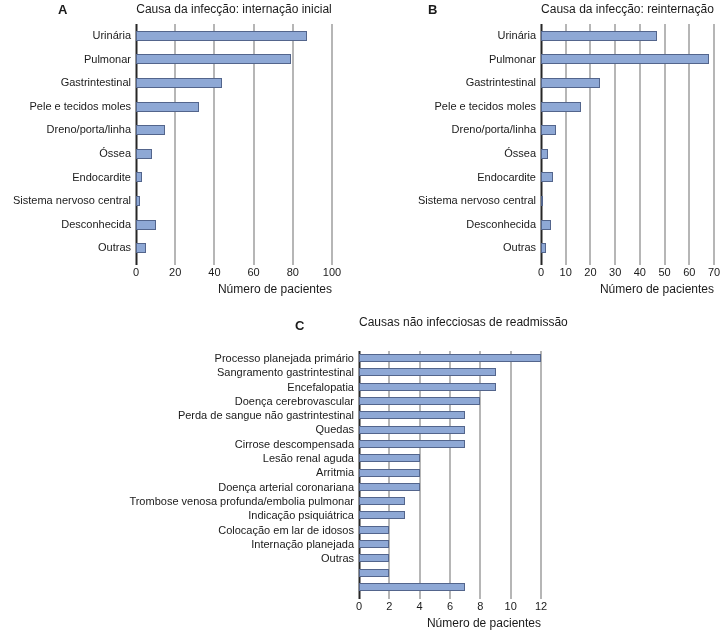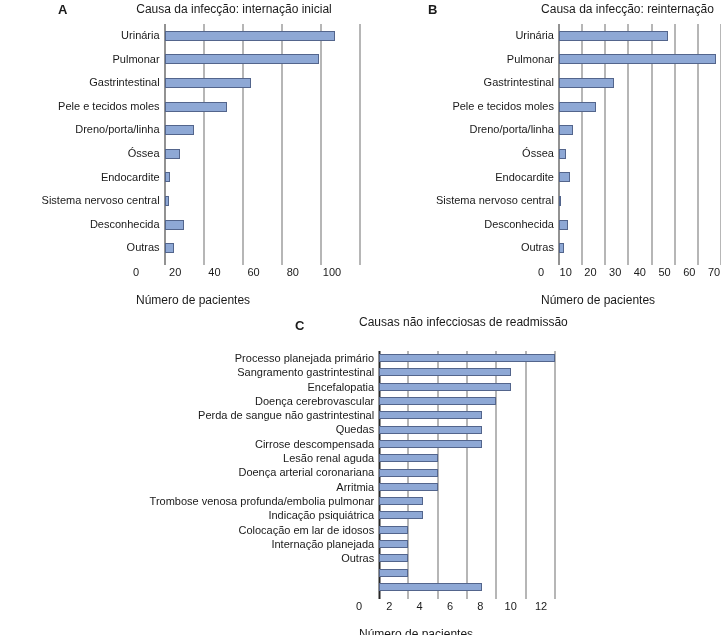--- a/index.html
+++ b/index.html
@@ -30,21 +30,21 @@
   .chart-a .panel-label { left: 58px; }
   .chart-b .panel-label { left: 68px; }
   .chart-c .panel-label { left: 200px; top: 3px; }
   .chart-title {
     margin-left: var(--label-w); width: var(--plot-w);
     text-align: center; white-space: nowrap;
     font-size: 12px; line-height: 15px; margin-top: 2px;
   }
   .chart-c .chart-title { margin-top: 5px; }
 
-  .chart-body { display: flex; margin-left: 29px; }
+  .chart-body { display: flex; }
   .labels-col { width: var(--label-w); padding-right: 5px; }
   .row-label {
     height: var(--row-h); line-height: var(--row-h);
     text-align: right; white-space: nowrap;
     font-size: 11px;
   }
   .plot-col { position: relative; width: var(--plot-w); }
   .gridlines { position: absolute; left: 0; top: 0; right: 0; bottom: 0; z-index: 1; }
   .gridline {
     position: absolute; top: 0; bottom: -5px; width: 1px;
@@ -64,22 +64,22 @@
   .axis-row {
     position: relative; margin-left: var(--label-w); width: var(--plot-w);
     height: 14px; margin-top: 6px;
   }
   .tick-label {
     position: absolute; top: 0; transform: translateX(-50%);
     font-size: 11px; line-height: 13px;
   }
   .xlabel {
     margin-left: var(--label-w); width: var(--plot-w);
-    text-align: left; white-space: nowrap;
-    font-size: 12px; line-height: 14px; margin-top: 13px;
+    text-align: right; white-space: nowrap;
+    font-size: 12px; line-height: 14px; margin-top: 2px;
   }
 </style>
 </head>
 <body style="background: rgb(255, 255, 255); color: rgb(26, 26, 26);">
 
 <figure class="chart chart-a">
   <div class="chart-header">
     <span class="panel-label">A</span>
     <div class="chart-title">Causa da infecção: internação inicial</div>
   </div>
@@ -234,22 +234,22 @@
   <div class="chart-body">
     <div class="labels-col">
         <div class="row-label">Processo planejada primário</div>
         <div class="row-label">Sangramento gastrintestinal</div>
         <div class="row-label">Encefalopatia</div>
         <div class="row-label">Doença cerebrovascular</div>
         <div class="row-label">Perda de sangue não gastrintestinal</div>
         <div class="row-label">Quedas</div>
         <div class="row-label">Cirrose descompensada</div>
         <div class="row-label">Lesão renal aguda</div>
+        <div class="row-label">Arritmia</div>
         <div class="row-label">Doença arterial coronariana</div>
-        <div class="row-label">Arritmia</div>
         <div class="row-label">Trombose venosa profunda/embolia pulmonar</div>
         <div class="row-label">Indicação psiquiátrica</div>
         <div class="row-label">Colocação em lar de idosos</div>
         <div class="row-label">Internação planejada</div>
         <div class="row-label">Outras</div>
       </div>
     <div class="plot-col">
       <div class="gridlines">
           <div class="gridline zero" style="left: 0%;"></div>
           <div class="gridline" style="left: 16.6667%;"></div>

